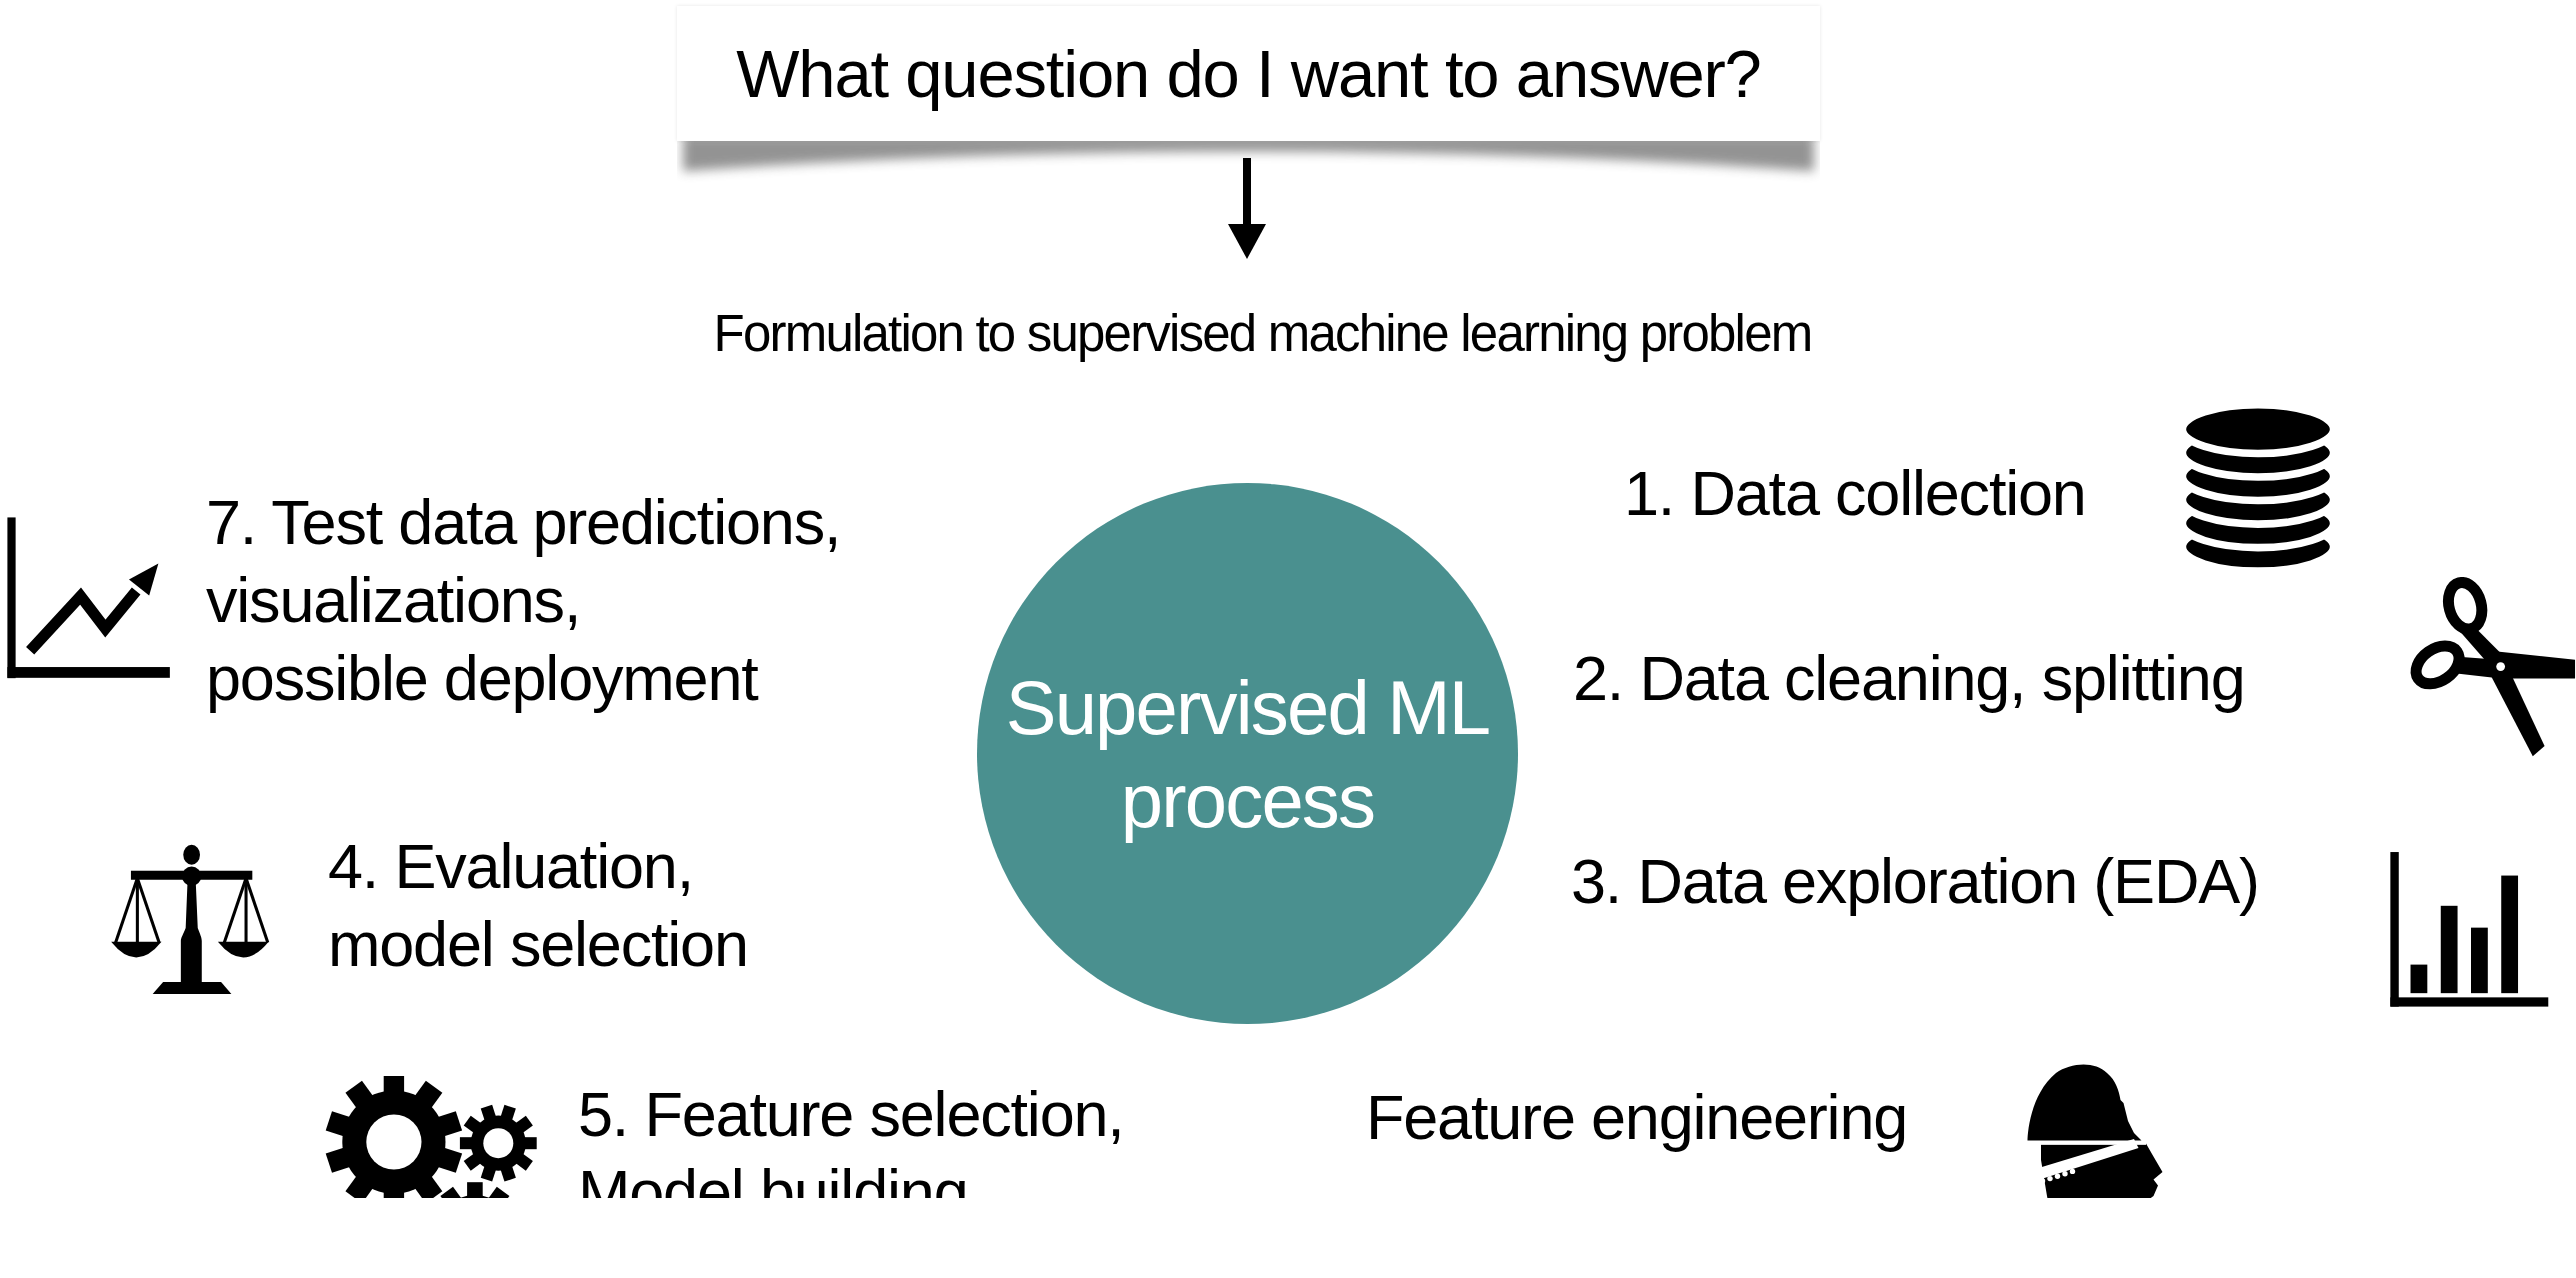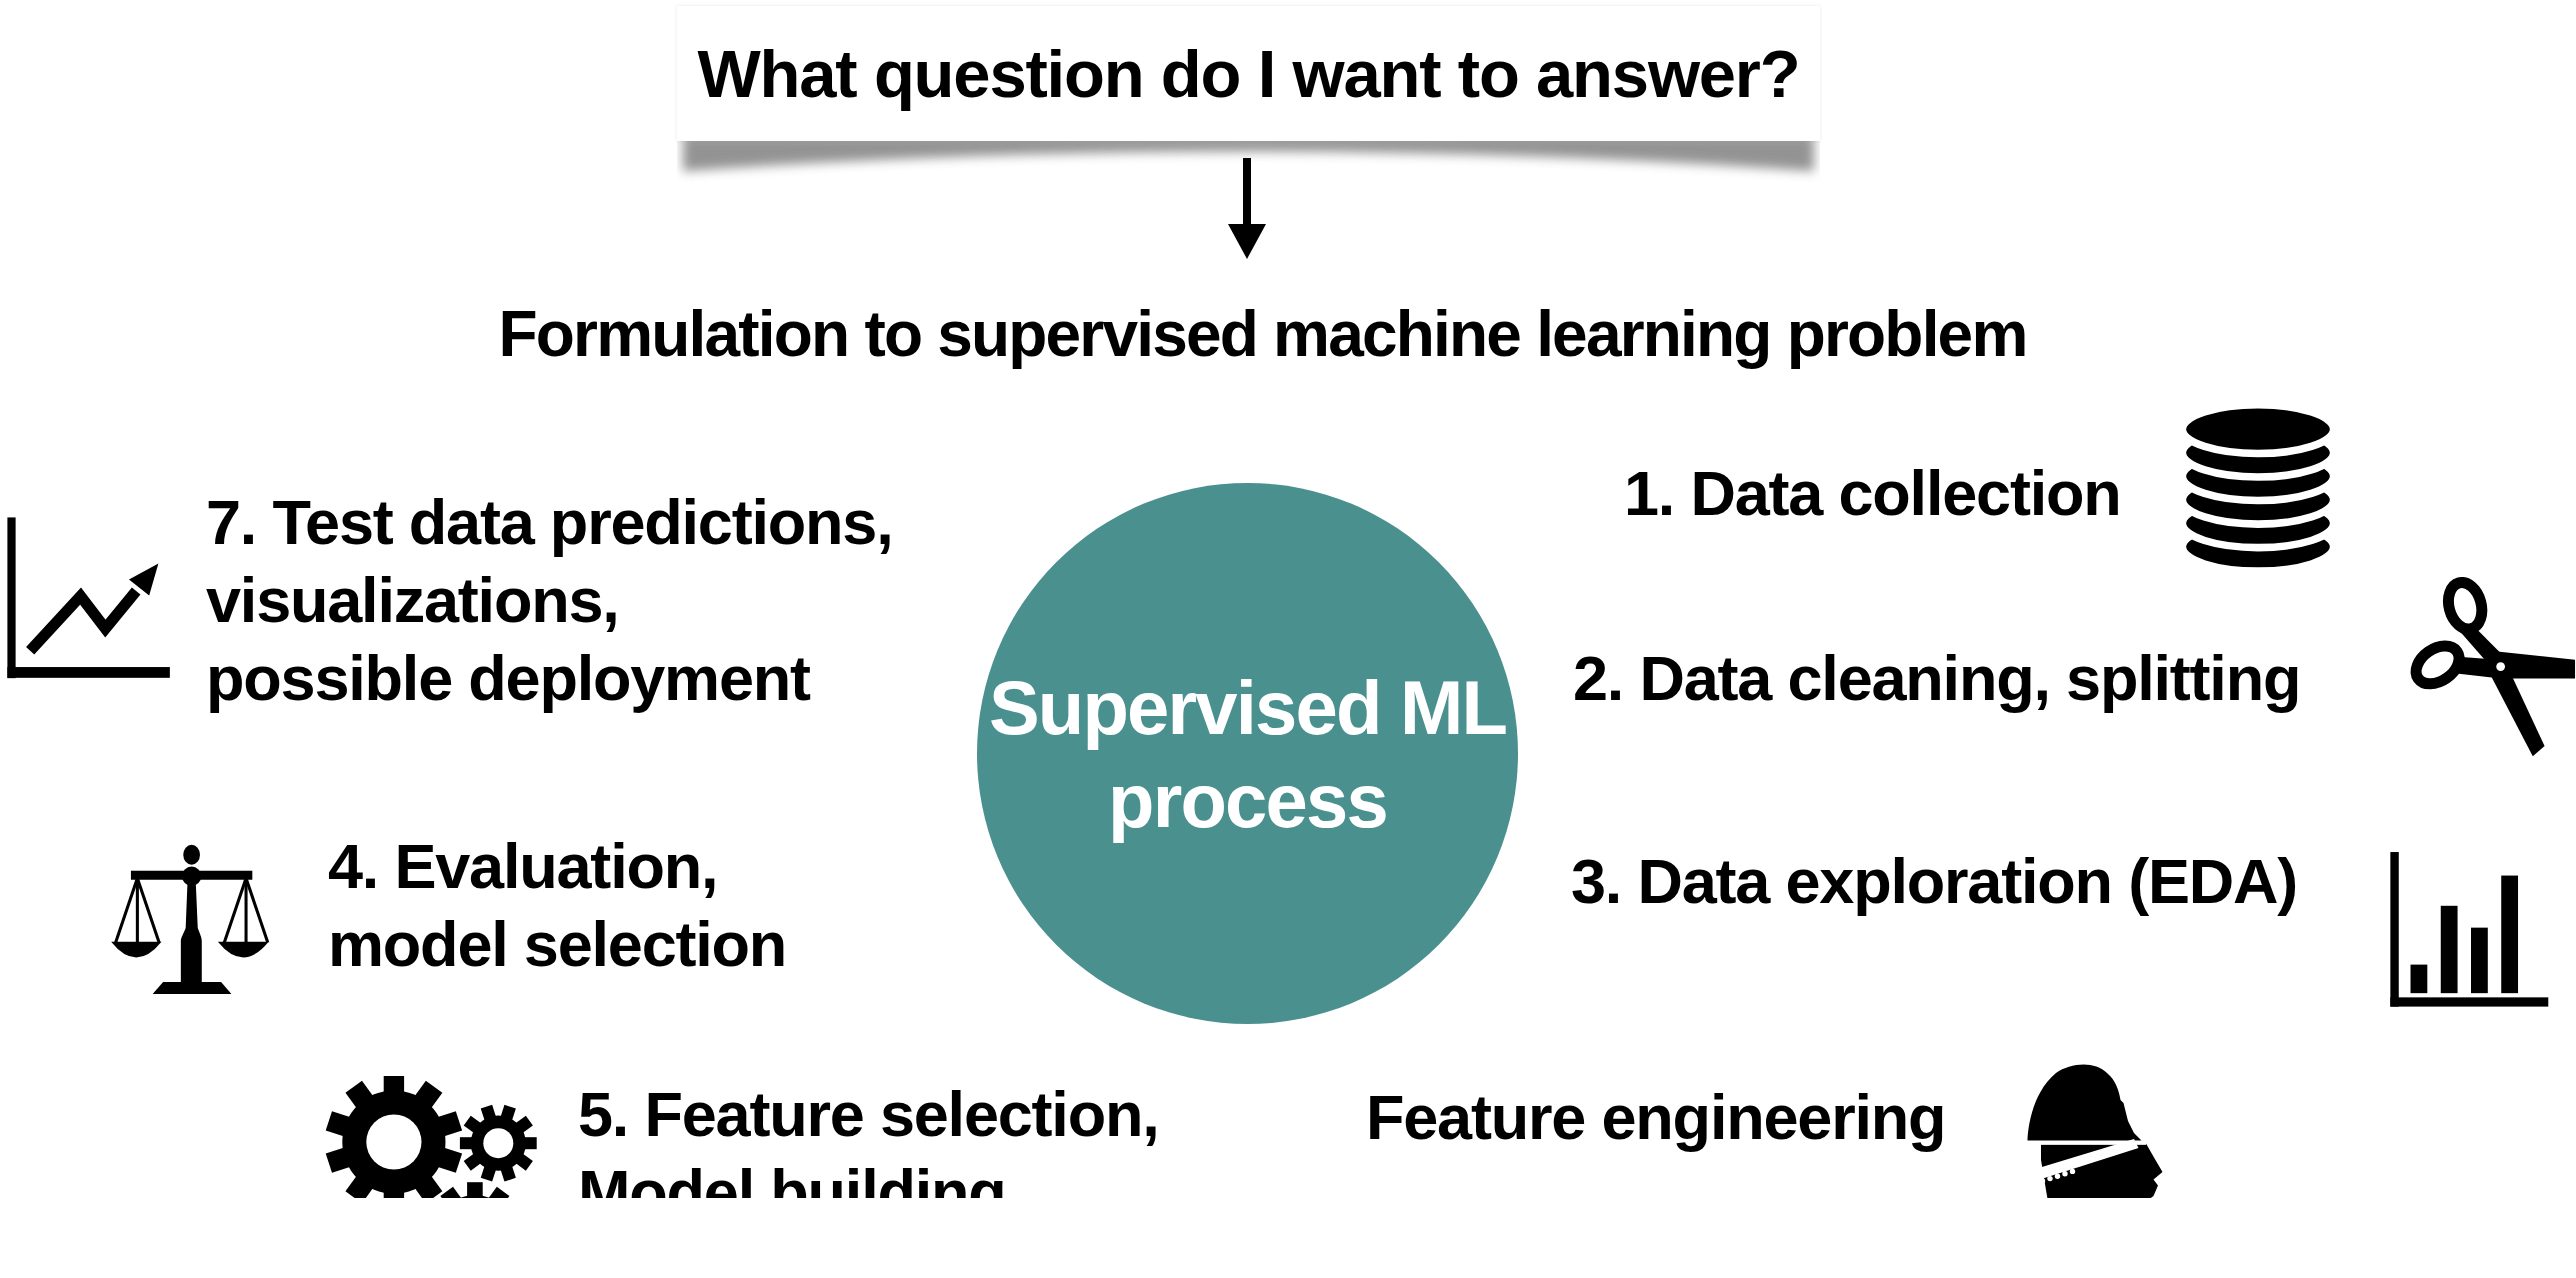--- a/index.html
+++ b/index.html
@@ -1,36 +1,36 @@
 <!DOCTYPE html>
 <html style="font-size:9.6px"><head>
 <meta charset="utf-8">
 <style>
   html,body{margin:0;padding:0;background:#ffffff;}
   #canvas{
     position:relative;width:2576px;height:1198px;background:#ffffff;overflow:hidden;
-    font-family:"Liberation Sans","DejaVu Sans",sans-serif;color:#000;font-weight:bold;
+    font-family:"Liberation Sans","DejaVu Sans",sans-serif;color:#000;
   }
   
   .qbox{
     position:absolute;left:677px;top:6px;width:1143px;height:135px;background:#ffffff;
     display:flex;align-items:center;justify-content:center;
     font-size:67px;letter-spacing:-1.2px;white-space:nowrap;z-index:3;
     box-shadow:0 0 3.6px rgba(0,0,0,0.10);
   }
   .qshadow{position:absolute;left:677px;top:140px;width:1143px;height:66px;z-index:1;}
   
   .arrow{position:absolute;left:1228px;top:158px;width:38px;height:102px;z-index:2;}
   .arrow .shaft{position:absolute;left:15px;top:0;width:8.4px;height:67px;background:#000;}
   .arrow .head{position:absolute;left:0;top:66px;width:0;height:0;
     border-left:19px solid transparent;border-right:19px solid transparent;border-top:35px solid #000;}
   
   .subtitle{
     position:absolute;left:0;top:295px;width:2525px;text-align:center;
-    font-size:64px;letter-spacing:-1.8px;line-height:78px;white-space:nowrap;
+    font-size:51px;letter-spacing:-1.8px;line-height:78px;white-space:nowrap;
   }
   
   .circle{
     position:absolute;left:977px;top:483px;width:541px;height:541px;border-radius:50%;
     background:#4A908F;color:#ffffff;display:flex;flex-direction:column;
     align-items:center;justify-content:center;text-align:center;
     font-size:76px;line-height:93px;letter-spacing:-1.8px;white-space:nowrap;
   }
   
   .step{position:absolute;font-size:63px;letter-spacing:-1.2px;line-height:78px;white-space:nowrap;}

